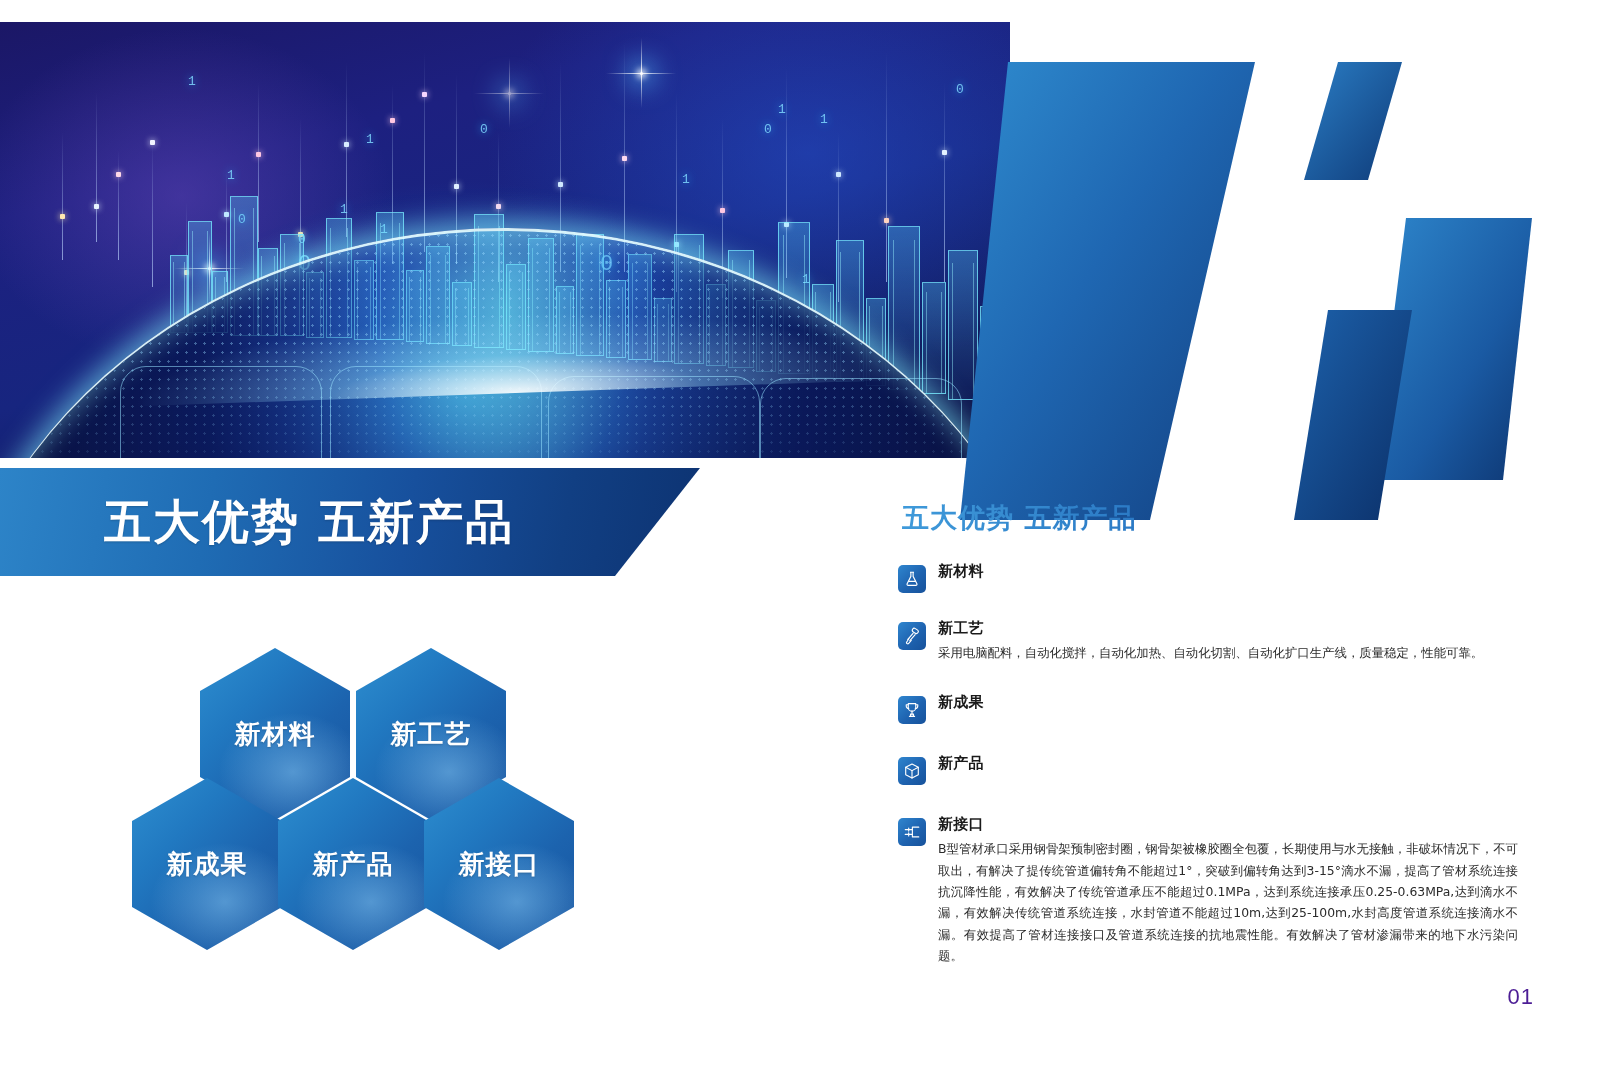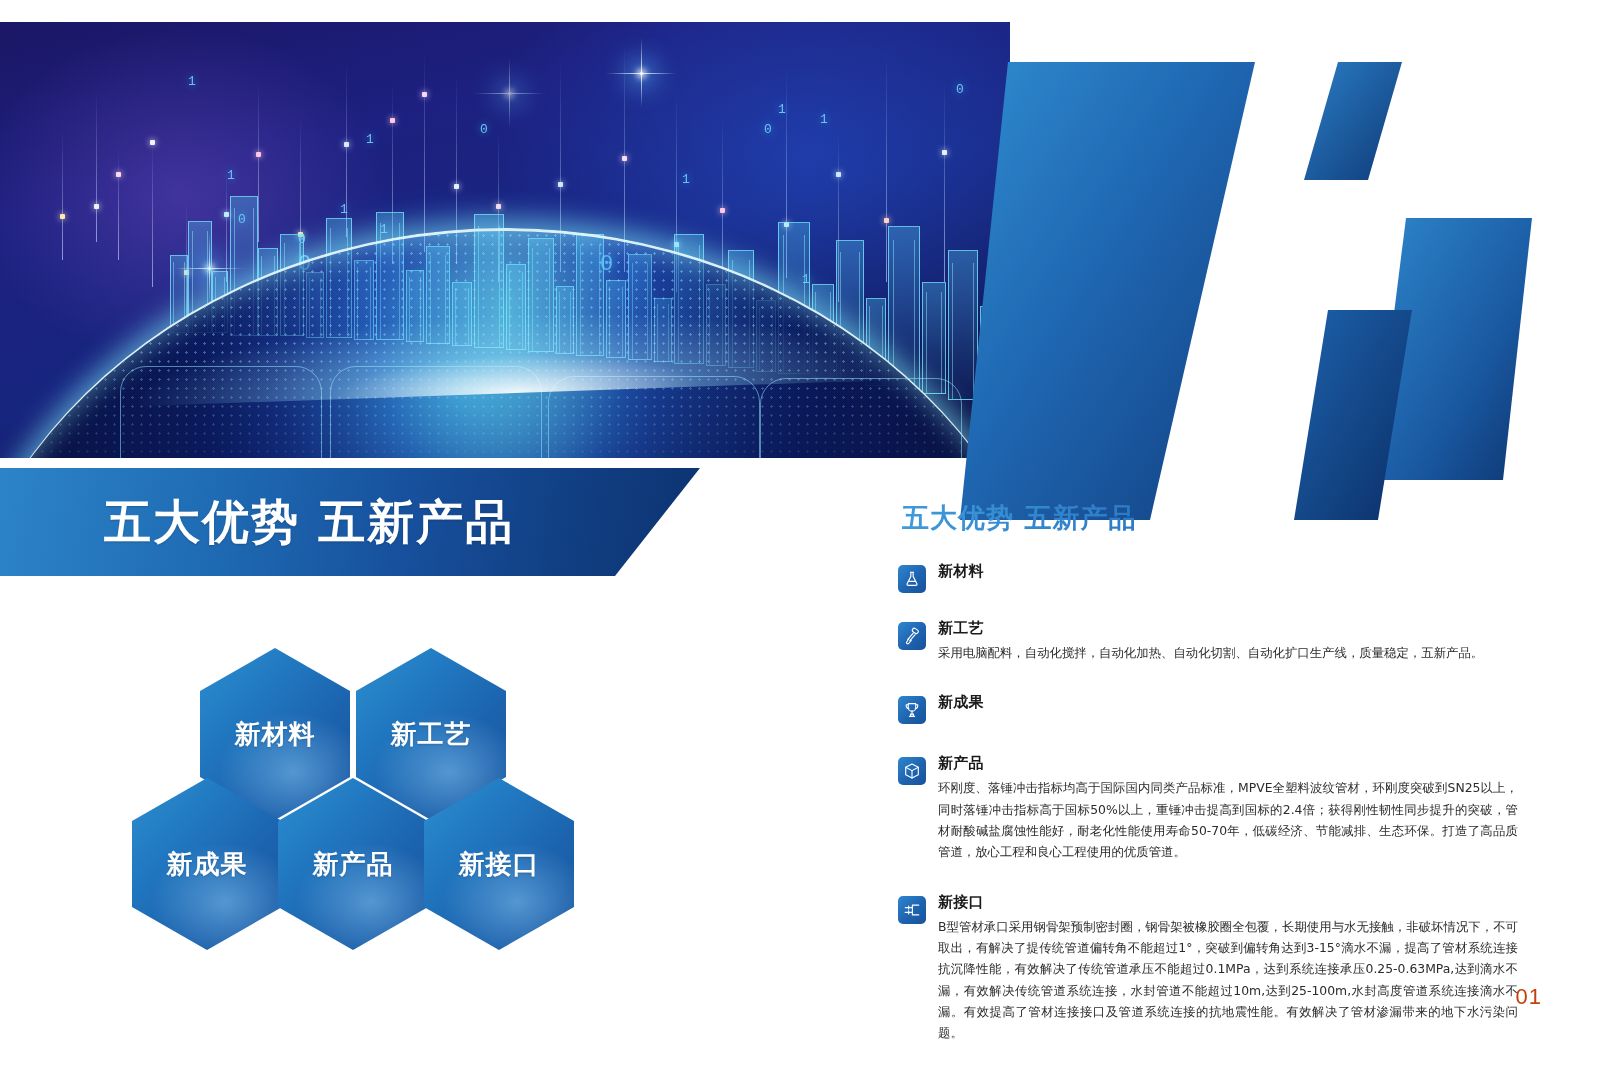--- a/index.html
+++ b/index.html
@@ -107,21 +107,21 @@
   .fi svg{display:block;}
   .ftxt{flex:1 1 auto;min-width:0;}
   .fh{font-size:15px;font-weight:700;color:#1a1a1a;margin:0 0 4px 0;letter-spacing:.3px;
       font-family:"DejaVu Sans","Liberation Sans",sans-serif;}
   .fb{font-size:12.4px;line-height:1.72;color:#2b2b2b;margin:0;text-align:justify;
       font-family:"DejaVu Sans","Liberation Sans",sans-serif;}
   .gap-lg{margin-bottom:30px;}
   .gap-xl{margin-bottom:26px;}
 
   .pageno{
-    position:absolute;right:58px;top:984px;font-size:22px;color:#c2410c;letter-spacing:1px;
+    position:absolute;right:66px;top:984px;font-size:22px;color:#4c1d95;letter-spacing:1px;
     font-family:"Liberation Sans","DejaVu Sans",sans-serif;
   }
 </style>
 </head>
 <body>
 
 <div class="page">
 
   <div class="hero">
     <div class="hero-clip">
@@ -308,21 +308,21 @@
       <div class="fi">
         <svg width="18" height="18" viewBox="0 0 24 24" fill="none" stroke="#ffffff" stroke-width="1.5" stroke-linecap="round" stroke-linejoin="round">
           <rect x="12.2" y="2.6" width="8.4" height="5.2" rx="2.6" transform="rotate(32 16.4 5.2)"></rect>
           <path d="M13.4 8.4 6.4 16.6"></path>
             <path d="M16.2 10.1 9.2 18.3"></path>
           <path d="M7.9 15.3 5.1 19.9a1.6 1.6 0 0 0 2.5 2l3.4-4.1"></path>
         </svg>
       </div>
       <div class="ftxt">
         <p class="fh">新工艺</p>
-        <p class="fb">采用电脑配料，自动化搅拌，自动化加热、自动化切割、自动化扩口生产线，质量稳定，五新产品。</p>
+        <p class="fb">采用电脑配料，自动化搅拌，自动化加热、自动化切割、自动化扩口生产线，质量稳定，性能可靠。</p>
       </div>
     </div>
 
     <div class="feature gap-lg">
       <div class="fi">
         <svg width="18" height="18" viewBox="0 0 24 24" fill="none" stroke="#ffffff" stroke-width="1.5" stroke-linecap="round" stroke-linejoin="round">
           <path d="M7 3.5h10v5a5 5 0 0 1-10 0z"></path>
           <path d="M7 5H4.3v1.6A3.4 3.4 0 0 0 7.7 10"></path>
           <path d="M17 5h2.7v1.6A3.4 3.4 0 0 1 16.3 10"></path>
           <path d="M12 13.5v4"></path>
@@ -338,21 +338,20 @@
     <div class="feature gap-lg">
       <div class="fi">
         <svg width="18" height="18" viewBox="0 0 24 24" fill="none" stroke="#ffffff" stroke-width="1.5" stroke-linecap="round" stroke-linejoin="round">
           <path d="M12 2.6 20.4 7v10L12 21.4 3.6 17V7z"></path>
           <path d="M3.6 7 12 11.5 20.4 7"></path>
             <path d="M12 11.5v9.9"></path>
         </svg>
       </div>
       <div class="ftxt">
         <p class="fh">新产品</p>
-        <p class="fb">环刚度、落锤冲击指标均高于国际国内同类产品标准，MPVE全塑料波纹管材，环刚度突破到SN25以上，同时落锤冲击指标高于国标50%以上，重锤冲击提高到国标的2.4倍；获得刚性韧性同步提升的突破，管材耐酸碱盐腐蚀性能好，耐老化性能使用寿命50-70年，低碳经济、节能减排、生态环保。打造了高品质管道，放心工程和良心工程使用的优质管道。</p>
       </div>
     </div>
 
     <div class="feature">
       <div class="fi">
         <svg width="18" height="18" viewBox="0 0 24 24" fill="none" stroke="#ffffff" stroke-width="1.5" stroke-linecap="round" stroke-linejoin="round">
           <path d="M21 5.5h-8.5v13H21"></path>
           <path d="M12.5 8.8H7.6"></path>
             <path d="M12.5 15.2H7.6"></path>
           <path d="M7.6 6.8v4"></path>

